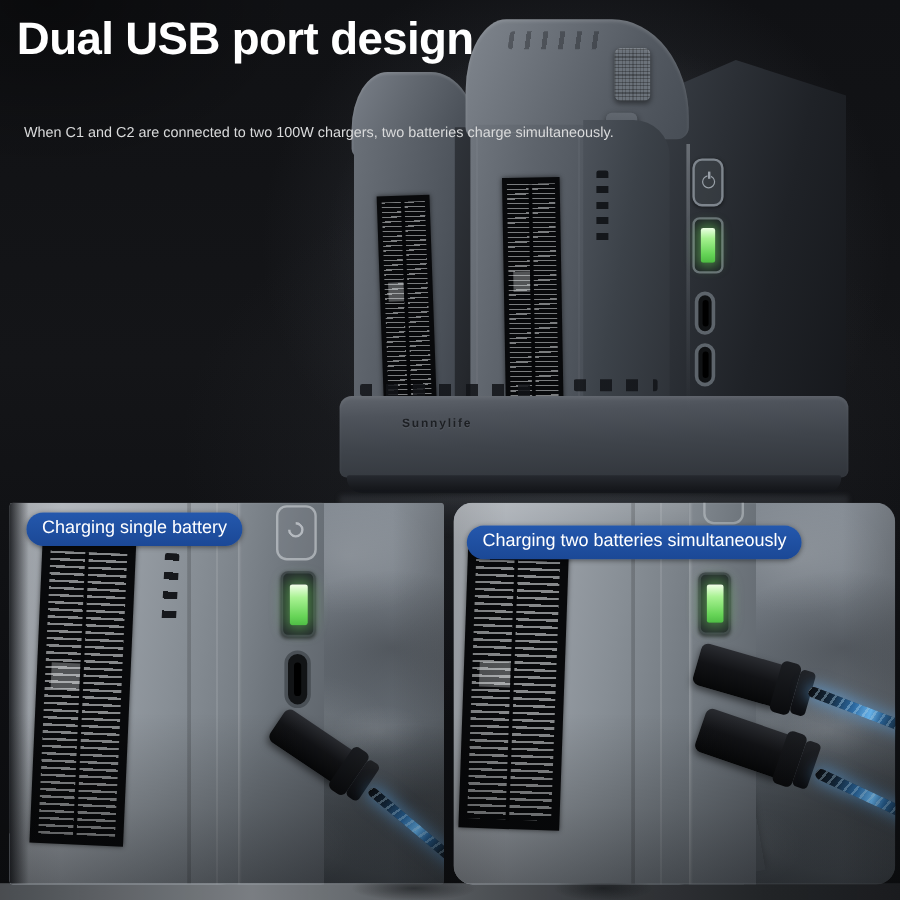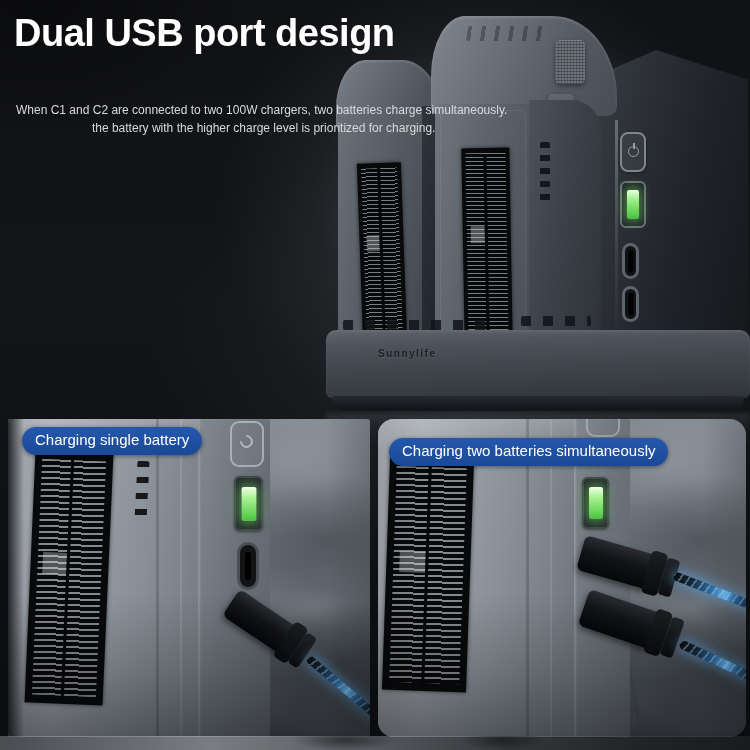--- a/index.html
+++ b/index.html
@@ -16,21 +16,21 @@
   
   .header{position:absolute;left:0;top:0;width:750px;height:200px;z-index:20;pointer-events:none;text-align:center;}
   .title{position:absolute;left:14px;top:12px;margin:0;font-size:38px;font-weight:bold;color:#ffffff;letter-spacing:-.5px;}
   .desc{position:absolute;left:18px;top:60px;color:#e8e9ea;font-size:13.5px;line-height:19px;}
   .desc div{white-space:nowrap;}
   .notes{position:absolute;left:16px;top:101px;color:#d9dadb;font-size:12px;line-height:18px;}
   .notes div{white-space:nowrap;}
   .notes div:last-child{padding-left:4px;}
 
   
-  .product{position:absolute;inset:0;z-index:5;margin-left:43px;}
+  .product{position:absolute;inset:0;z-index:5;}
   .glow{left:235px;top:5px;width:510px;height:430px;
     background:radial-gradient(55% 50% at 50% 45%, rgba(120,127,137,.35), rgba(70,75,83,.16) 55%, rgba(0,0,0,0) 78%);}
   .slab{left:552px;top:50px;width:153px;height:295px;border-radius:6px 26px 0 0;
     background:linear-gradient(103deg,#383d44 0%, #2b2f35 30%, #1f2227 60%, #16181c 100%);
     clip-path:polygon(0 9%, 40% 0, 100% 10%, 100% 100%, 0 100%);}
   .bat-l-cap{left:293px;top:60px;width:106px;height:72px;
     background:linear-gradient(115deg,#7a8089 0%, #626870 40%, #4c525a 78%, #434951 100%);
     border-radius:30px 40px 8px 8px / 48px 58px 8px 8px;box-shadow:inset 0 2px 2px rgba(255,255,255,.12);}
   .bat-l-body{left:295px;top:110px;width:86px;height:240px;border-radius:4px 4px 6px 6px;
     background:linear-gradient(100deg,#6a7078 0%, #585e66 45%, #4a5058 80%, #40454d 100%);}
@@ -187,21 +187,20 @@
 </style>
 </head>
 <body>
 
 <div class="page">
 
   <div class="header">
     <h1 class="title">Dual USB port design</h1>
     <div class="notes">
       <div>When C1 and C2 are connected to two 100W chargers, two batteries charge simultaneously.</div>
-      <div>the battery with the higher charge level is prioritized for charging.</div>
     </div>
   </div>
 
   <div class="product">
     <div class="abs glow"></div>
     <div class="abs slab"></div>
 
     <div class="abs bat-l-cap"></div>
     <div class="abs bat-l-body"></div>
     <div class="abs bat-l-side"></div>

